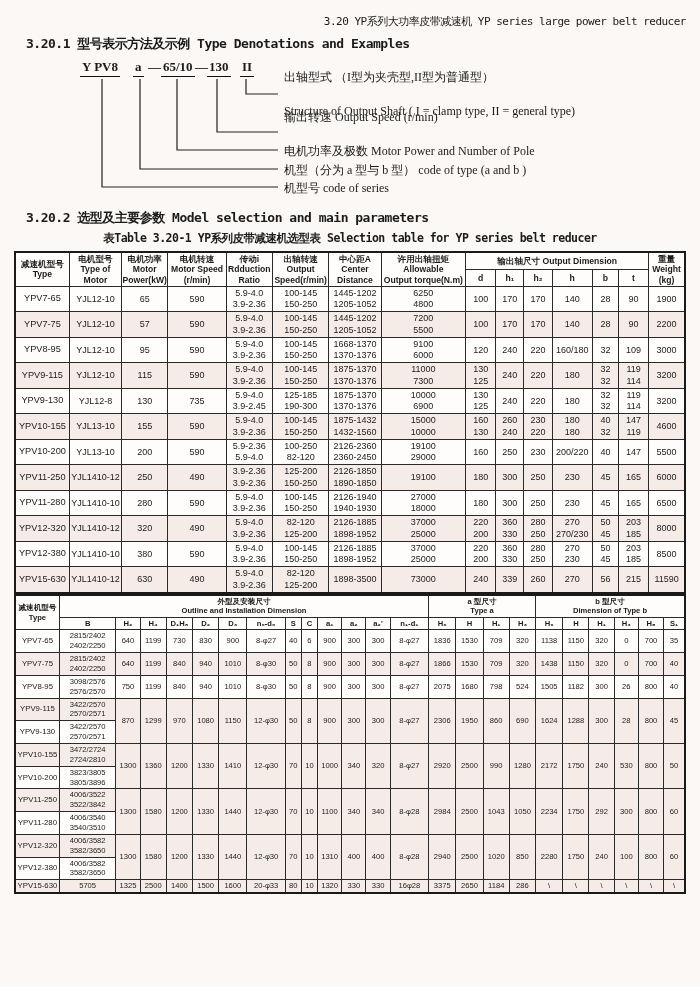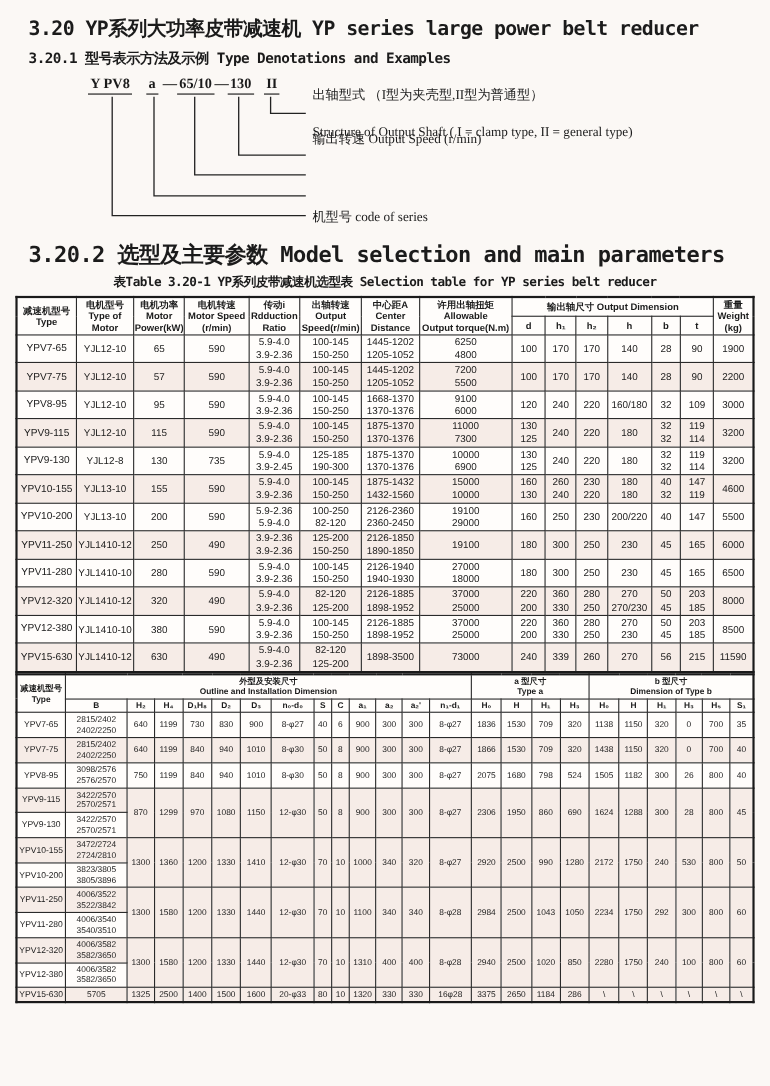--- a/index.html
+++ b/index.html
@@ -4,31 +4,31 @@
 <style>
   html,body{margin:0;padding:0;}
   body{
     width:700px;height:987px;overflow:hidden;
     background:#fbf8f5;color:#1b1b1b;
     font-family:"Liberation Sans",sans-serif;
   }
   .page{padding:12px 14px 6px 14px;}
   .h-main{
     font-family:"DejaVu Sans Mono",monospace;
-    font-size:18px;font-weight:bold;letter-spacing:-0.5px;
-    margin:2px 0 6px 12px;white-space:nowrap;
+    font-size:11px;font-weight:normal;letter-spacing:-0.5px;
+    margin:2px 0 6px 12px;white-space:nowrap;text-align:right;
   }
   .h-sub{
     font-family:"DejaVu Sans Mono",monospace;
     font-size:13px;font-weight:bold;letter-spacing:-0.5px;
     margin:0 0 4px 12px;white-space:nowrap;
   }
   .h-sec{
     font-family:"DejaVu Sans Mono",monospace;
-    font-size:20px;font-weight:bold;letter-spacing:-0.5px;
+    font-size:13px;font-weight:bold;letter-spacing:-0.5px;
     margin:10px 0 4px 12px;white-space:nowrap;
   }
   .tbl-caption{
     font-family:"DejaVu Sans Mono",monospace;
     font-size:11.5px;font-weight:bold;letter-spacing:-0.5px;
     text-align:center;margin:4px 0 5px 0;white-space:nowrap;
   }
   
   .diagram{position:relative;height:142px;margin:4px 0 0 0;}
   .code-seg{
@@ -83,20 +83,22 @@
     <span class="code-seg" style="left:119px">a</span>
     <span class="code-dash" style="left:134px">—</span>
     <span class="code-seg" style="left:147px">65/10</span>
     <span class="code-dash" style="left:181px">—</span>
     <span class="code-seg" style="left:193px">130</span>
     <span class="code-seg" style="left:226px">II</span>
 
     <div class="dlabel" style="top:12px">出轴型式 （I型为夹壳型,II型为普通型）</div>
     <div class="dlabel" style="top:47px">Structure of Output Shaft ( I = clamp type,  II = general type)</div>
     <div class="dlabel" style="top:52px">输出转速  Output Speed  (r/min)</div>
+    <div class="dlabel" style="top:86px">电机功率及极数  Motor Power and Number of Pole</div>
+    <div class="dlabel" style="top:105px">机型（分为 a 型与 b 型）  code of type (a and b )</div>
     <div class="dlabel" style="top:123px">机型号 code of series</div>
   </div>
 
   <div class="h-sec">3.20.2 选型及主要参数  Model selection and main parameters</div>
 
   <div class="tbl-caption">表Table 3.20-1 YP系列皮带减速机选型表  Selection table for YP series belt reducer</div>
 
   <table class="t1">
     <colgroup>
       <col style="width:54px">

